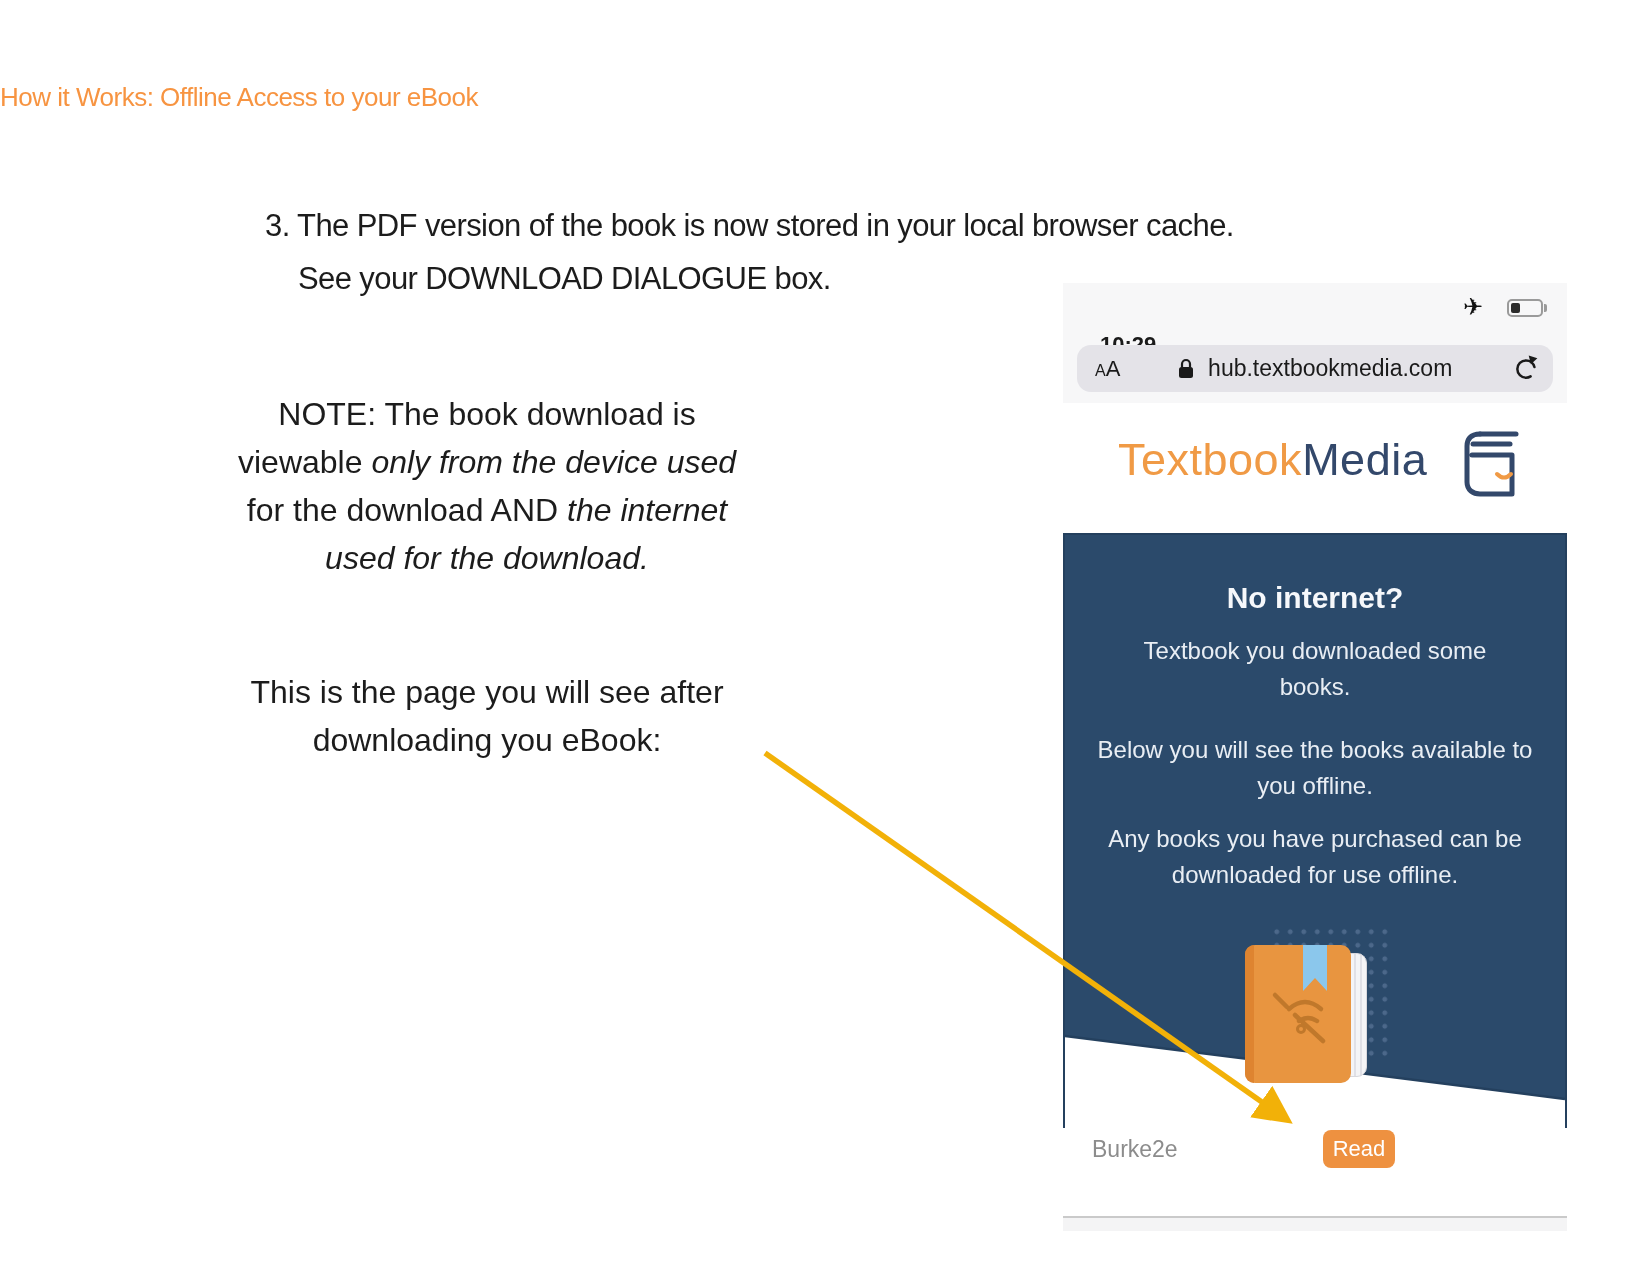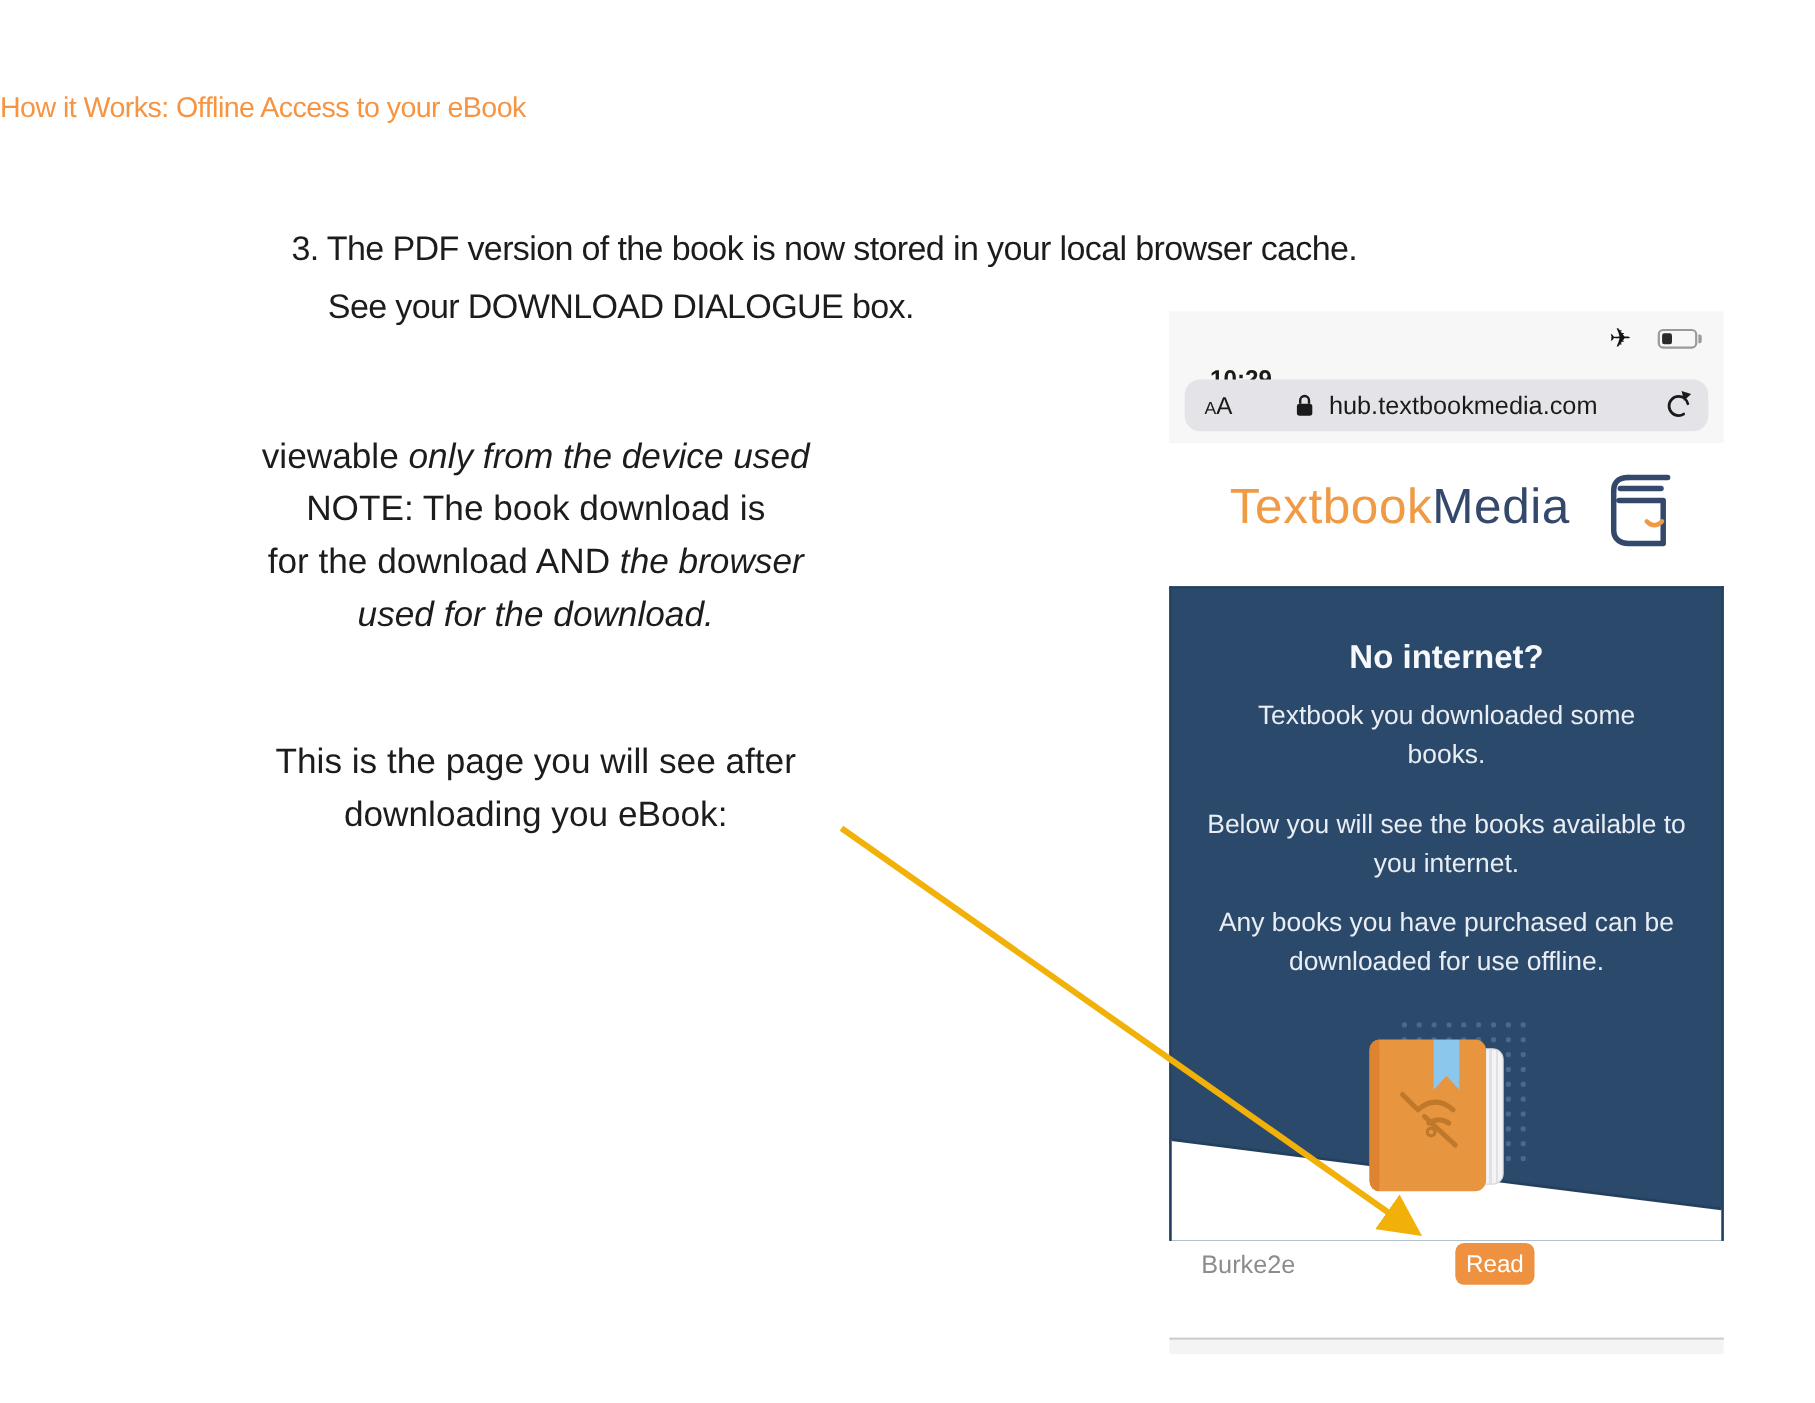--- a/index.html
+++ b/index.html
@@ -86,23 +86,23 @@
 <div class="canvas">
 
   <div class="doc-title">How it Works: Offline Access to your eBook</div>
 
   <div class="step3">
     <div class="l1">3. The PDF version of the book is now stored in your local browser cache.</div>
     <div class="l2">See your DOWNLOAD DIALOGUE box.</div>
   </div>
 
   <div class="note-block">
+    <div><span>NOTE: The book download is</span></div>
     <div><span>viewable </span><span class="it">only from the device used</span></div>
-    <div><span>NOTE: The book download is</span></div>
-    <div><span>for the download AND </span><span class="it">the browser</span></div>
+    <div><span>for the download AND </span><span class="it">the internet</span></div>
     <div><span class="it">used for the download.</span></div>
   </div>
 
   <div class="after-block">
     <div>This is the page you will see after</div>
     <div>downloading you eBook:</div>
   </div>
 
   <div class="chrome">
     <span class="time">10:29</span>
@@ -144,21 +144,21 @@
   </div>
 
   <div class="panel">
     <div class="panel-heading">No internet?</div>
     <div class="panel-p p1">
       <div>Textbook you downloaded some</div>
       <div>books.</div>
     </div>
     <div class="panel-p p2">
       <div>Below you will see the books available to</div>
-      <div>you internet.</div>
+      <div>you offline.</div>
     </div>
     <div class="panel-p p3">
       <div>Any books you have purchased can be</div>
       <div>downloaded for use offline.</div>
     </div>
 
     <svg class="wedge-svg" viewBox="0 0 500 593" preserveAspectRatio="none">
       <polygon points="0,501 500,564 500,593 0,593" fill="#ffffff"></polygon>
       <line x1="0" y1="501" x2="500" y2="564" stroke="#24405E" stroke-width="2.5"></line>
     </svg>

